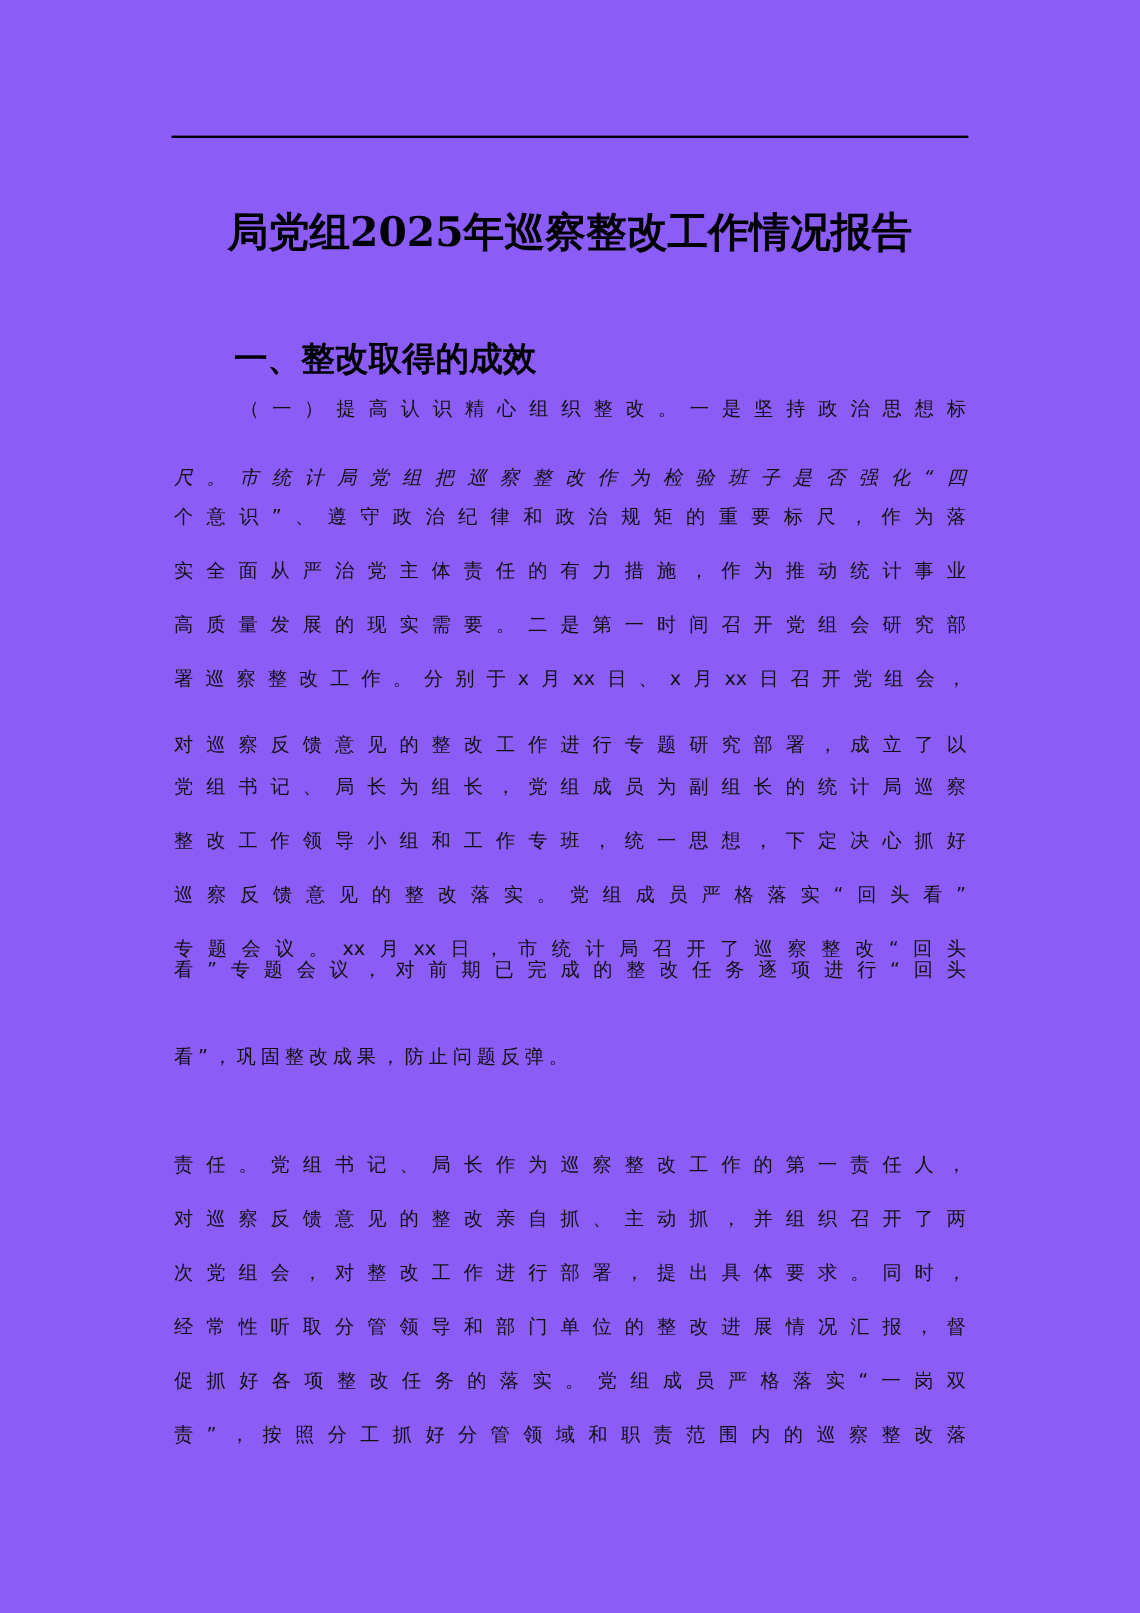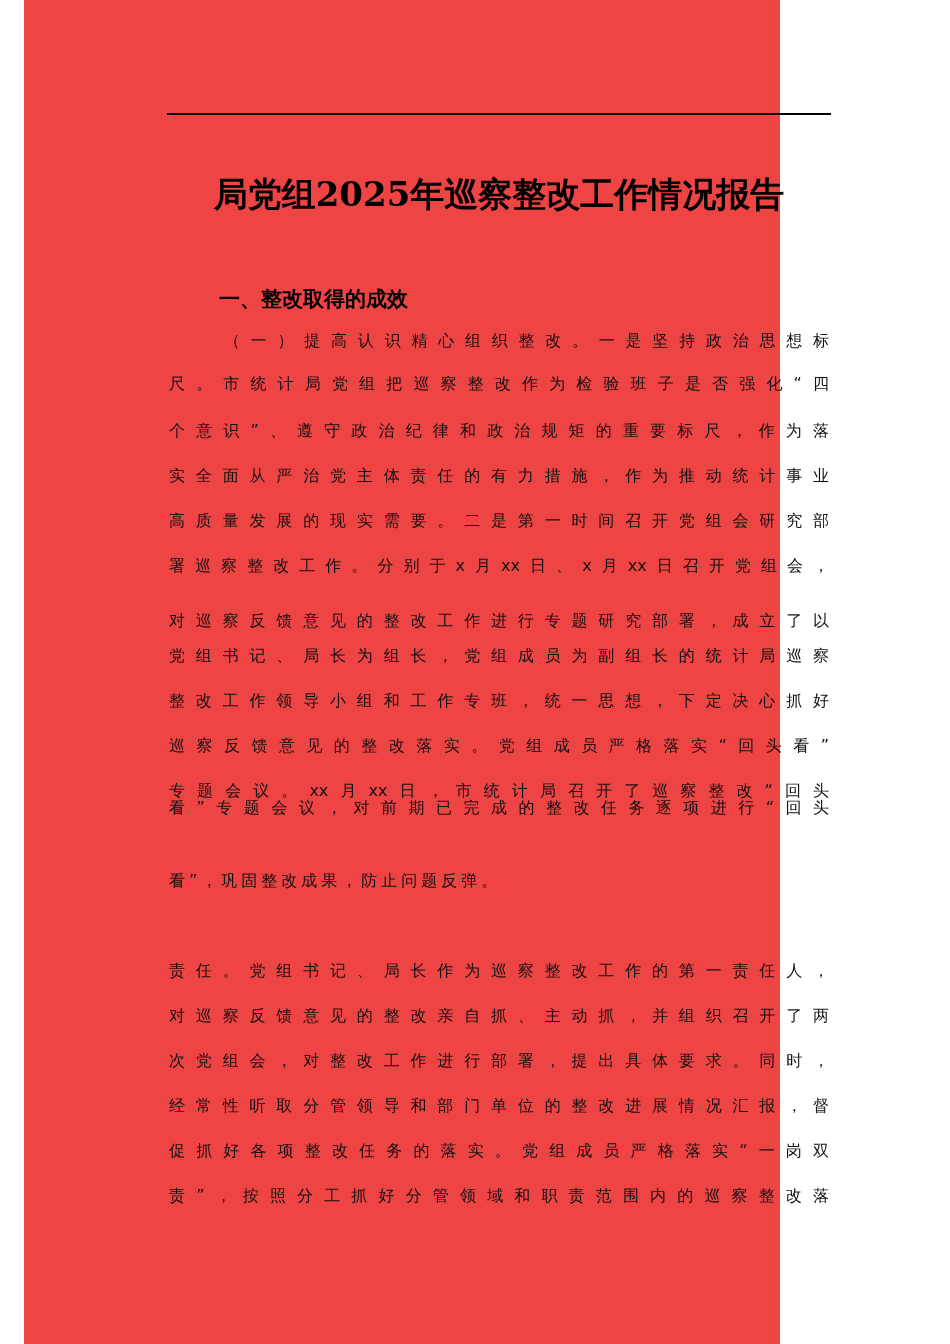--- a/index.html
+++ b/index.html
@@ -11,23 +11,22 @@
       width: 950px;
       height: 1344px;
       position: relative;
       overflow: hidden;
       font-family: "DejaVu Sans", sans-serif;
       color: #000000;
     }
     .page {
       position: absolute;
       left: 0; top: 0;
-      width: 756px; height: 1344px;
-      background: #ef4444;
-      margin-left: 24px;
+      width: 950px; height: 1344px;
+      background: #8b5cf6;
     }
     .header-rule {
       position: absolute;
       left: 143px;
       top: 113px;
       width: 664px;
       height: 0;
       border-top: 2px solid #000000;
     }
     .doc-title {
@@ -42,21 +41,21 @@
       line-height: 48px;
       letter-spacing: 0px;
       white-space: nowrap;
     }
     .section-heading {
       position: absolute;
       left: 195px;
       top: 283px;
       font-family: "DejaVu Sans", sans-serif;
       font-weight: bold;
-      font-size: 21px;
+      font-size: 28px;
       line-height: 32px;
       white-space: nowrap;
     }
     .body-line {
       position: absolute;
       left: 145px;
       width: 660px;
       font-family: "DejaVu Sans", sans-serif;
       font-weight: normal;
       font-size: 16px;
@@ -78,21 +77,21 @@
 <body>
 
 <div class="page">
   <div class="header-rule"></div>
 
   <div class="doc-title">局党组2025年巡察整改工作情况报告</div>
 
   <div class="section-heading">一、整改取得的成效</div>
 
   <div class="body-line indent" style="top: 325px; letter-spacing: 0px;">（一）提高认识精心组织整改。一是坚持政治思想标</div>
-  <div class="body-line" style="top: 368px; letter-spacing: 0px;">尺。市统计局党组把巡察整改作为检验班子是否强化“四</div>
+  <div class="body-line" style="top: 382px; letter-spacing: 0px; font-style: italic;">尺。市统计局党组把巡察整改作为检验班子是否强化“四</div>
   <div class="body-line" style="top: 415px; letter-spacing: 0px;">个意识”、遵守政治纪律和政治规矩的重要标尺，作为落</div>
   <div class="body-line" style="top: 460px; letter-spacing: 0px;">实全面从严治党主体责任的有力措施，作为推动统计事业</div>
   <div class="body-line" style="top: 505px; letter-spacing: 0px;">高质量发展的现实需要。二是第一时间召开党组会研究部</div>
   <div class="body-line" style="top: 550px; letter-spacing: 0px;">署巡察整改工作。分别于x月xx日、x月xx日召开党组会，</div>
   <div class="body-line" style="top: 605px; letter-spacing: 0px;">对巡察反馈意见的整改工作进行专题研究部署，成立了以</div>
   <div class="body-line" style="top: 640px; letter-spacing: 0px;">党组书记、局长为组长，党组成员为副组长的统计局巡察</div>
   <div class="body-line" style="top: 685px; letter-spacing: 0px;">整改工作领导小组和工作专班，统一思想，下定决心抓好</div>
   <div class="body-line" style="top: 730px; letter-spacing: 0px;">巡察反馈意见的整改落实。党组成员严格落实“回头看”</div>
   <div class="body-line" style="top: 775px; letter-spacing: 0px;">专题会议。xx月xx日，市统计局召开了巡察整改“回头</div>
   <div class="body-line" style="top: 792px; letter-spacing: 0px;">看”专题会议，对前期已完成的整改任务逐项进行“回头</div>

